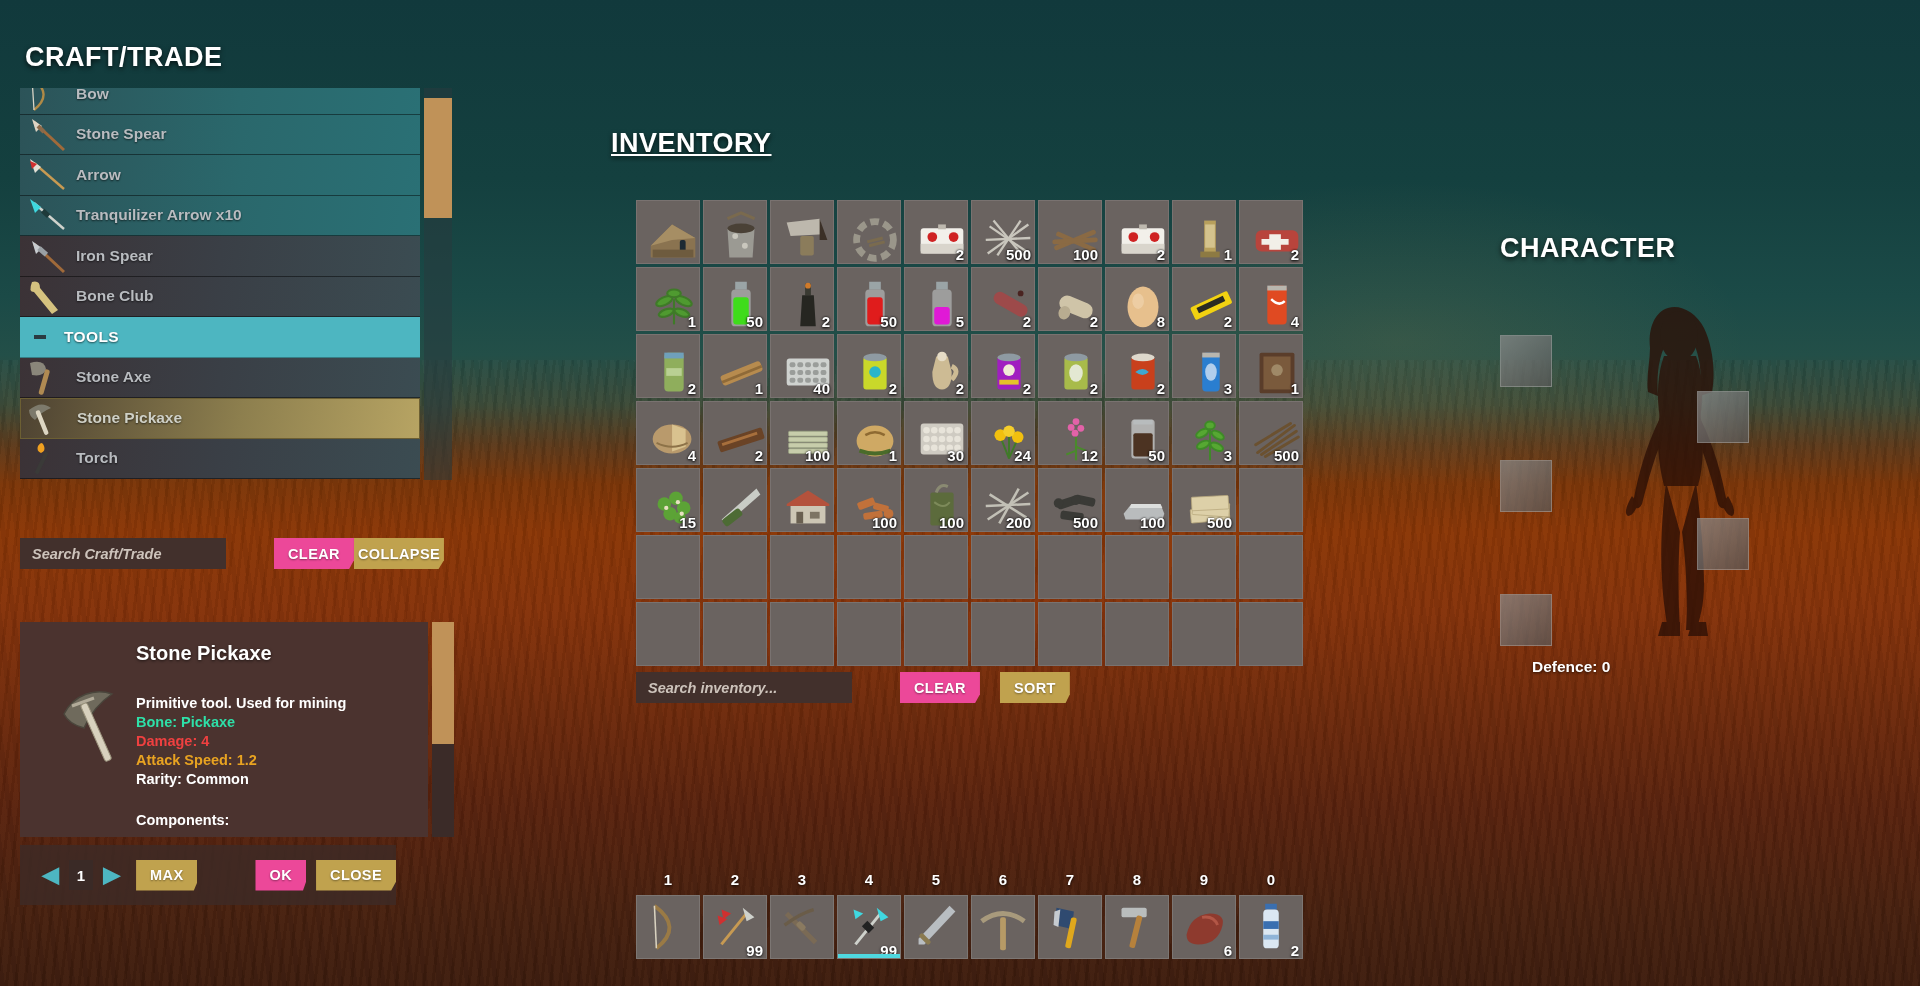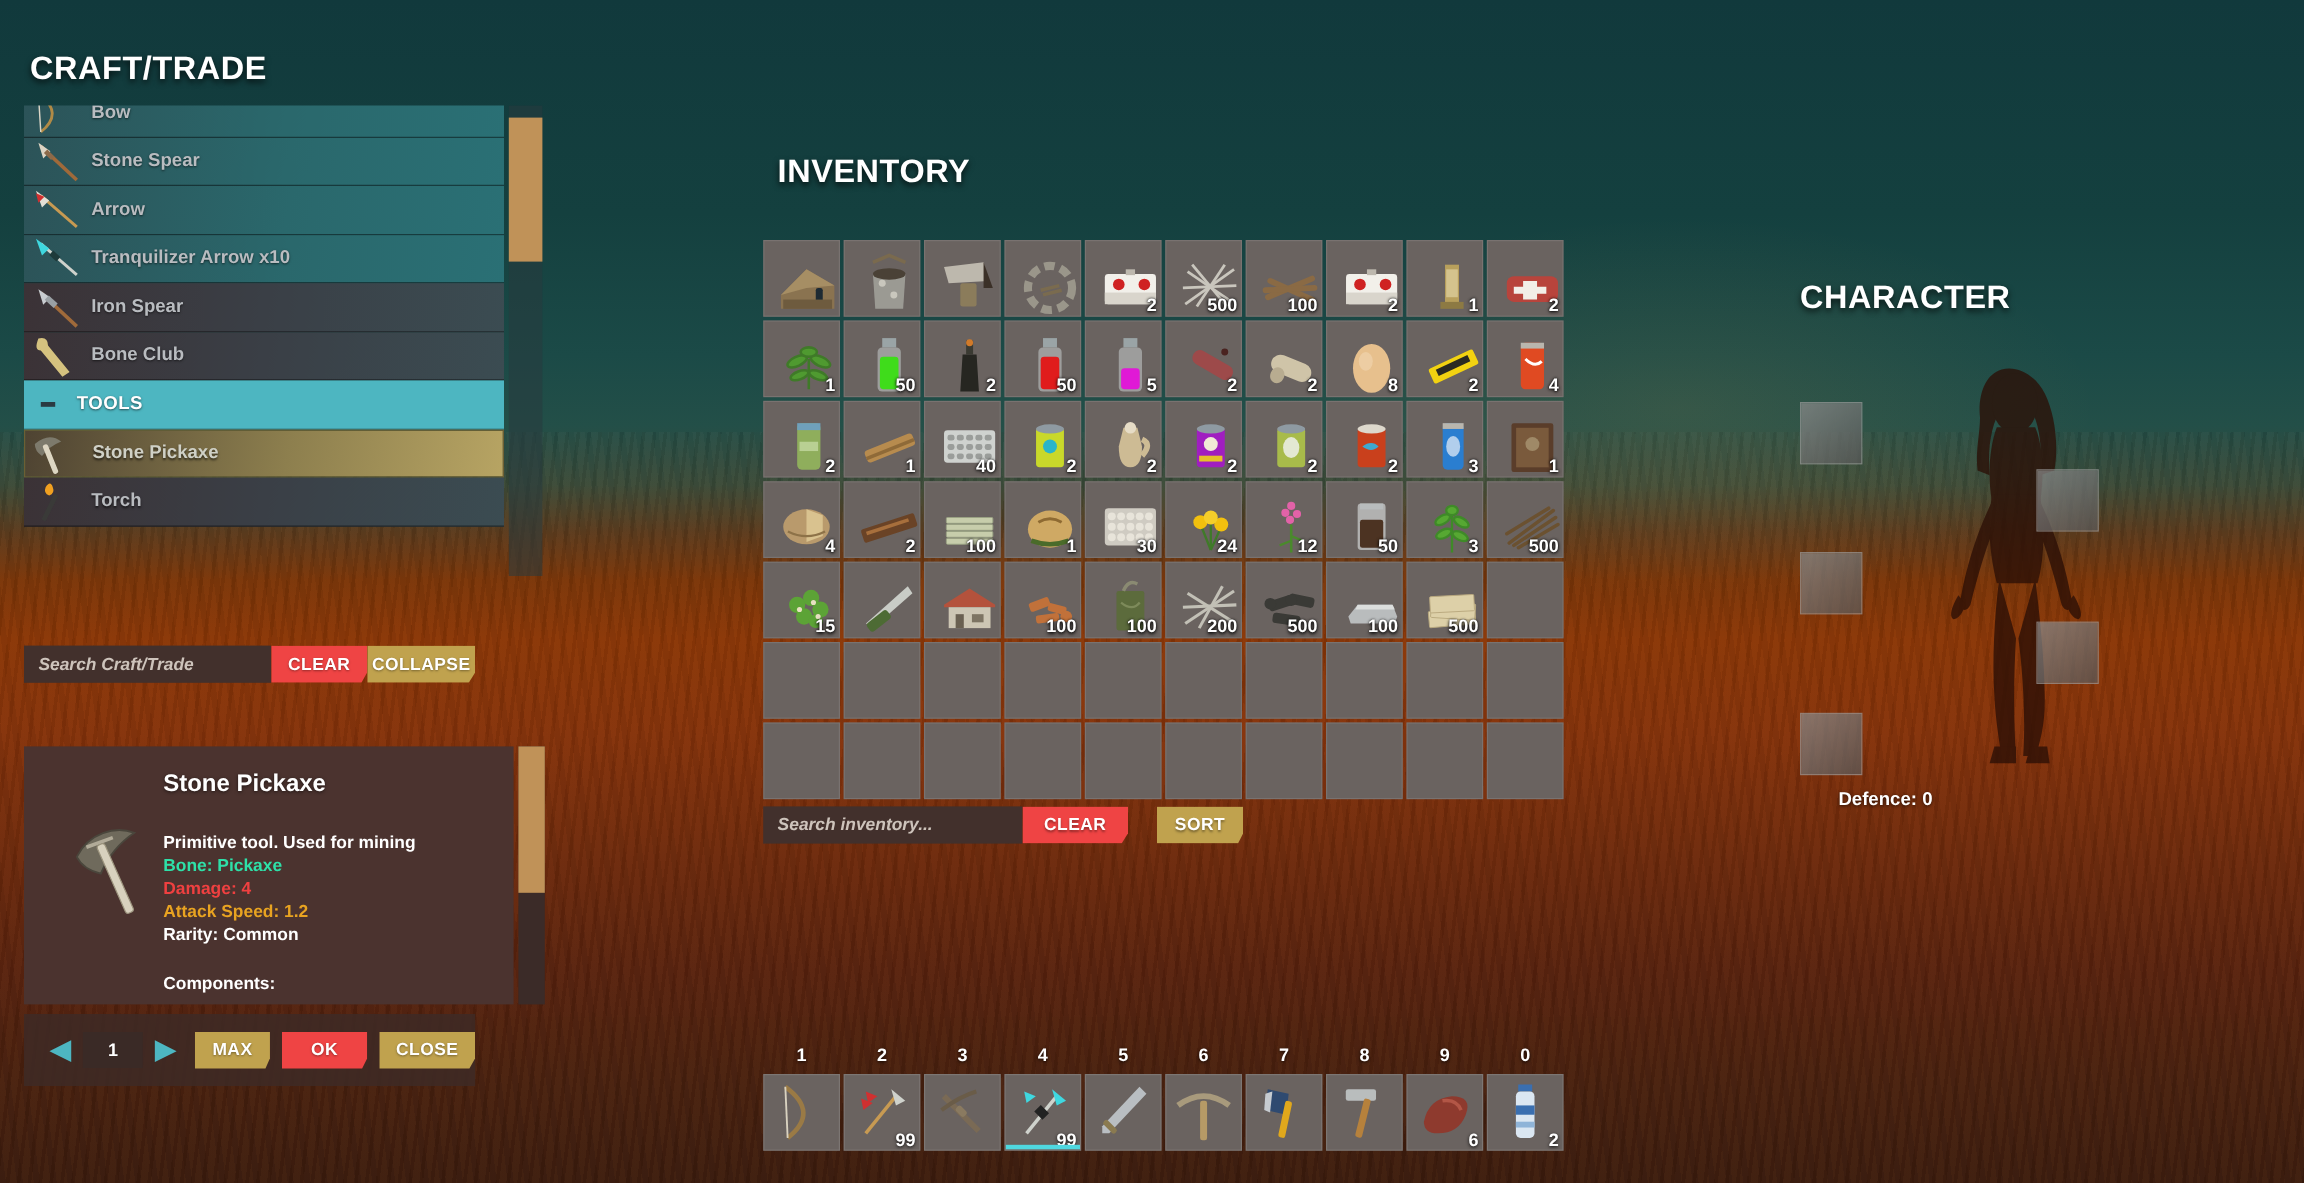--- a/index.html
+++ b/index.html
@@ -118,21 +118,21 @@
   .search-input::placeholder { color: #cdc3bb; opacity: 1; }
   .btn {
     border: none; outline: none; cursor: pointer;
     color: #ffffff; font-weight: bold; font-size: 14.5px; letter-spacing: .4px;
     font-family: "Liberation Sans", sans-serif;
     display: flex; align-items: center; justify-content: center;
     text-shadow: 0 1px 2px rgba(0,0,0,.4);
     clip-path: polygon(0 0, 100% 0, 100% 72%, 94% 100%, 0 100%);
     padding: 0 14px;
   }
-  .btn.teal { background: #ef4444; }
+  .btn.teal { background: #ec4899; margin-left: 48px; }
   .btn.gold { background: #c0a24e; }
 
   
   .detail-card {
     position: absolute; left: 20px; top: 622px; width: 408px; height: 215px;
     background: #4b332f;
     overflow: hidden;
   }
   .detail-card .d-img {
     position: absolute; left: 30px; top: 48px; width: 100px; height: 100px;
@@ -173,21 +173,21 @@
     display: flex; align-items: center; justify-content: center;
     color: #4db6c1; font-size: 22px; font-weight: bold; line-height: 1;
   }
   .qty-box {
     width: 58px; height: 30px; background: #3a2a26;
     display: flex; align-items: center; justify-content: center;
     color: #ffffff; font-weight: bold; font-size: 15px;
   }
 
   
-  #inv-title { left: 648px; top: 128px; }
+  #inv-title { left: 611px; top: 128px; text-decoration: underline; }
   .inv-grid {
     position: absolute; left: 636px; top: 200px;
     display: grid; grid-template-columns: repeat(10, 64px);
     grid-auto-rows: 64px; gap: 3px;
   }
   .slot {
     background: #6a6360;
     border: 1px solid rgba(255,255,255,.10);
     position: relative;
     overflow: hidden;
@@ -305,20 +305,27 @@
         <div class="craft-row dark">
           <div class="c-icon"><svg viewBox="0 0 56 40" width="56" height="40">
               <path d="M12 6 q8 -2 8 6 l18 22 -6 4 -18 -22 q-6 0 -2 -10z" fill="#d5c27f"></path>
             </svg></div>
           <div class="c-label">Bone Club</div>
         </div>
         <div class="craft-row header">
           <div class="minus"></div>
           <div class="c-label">TOOLS</div>
         </div>
+        <div class="craft-row dark">
+          <div class="c-icon"><svg viewBox="0 0 56 40" width="56" height="40">
+              <path d="M10 6 Q24 2 26 12 Q24 20 12 18 Z" fill="#8a867a"></path>
+              <rect x="22" y="12" width="5" height="26" rx="2" fill="#b08a52" transform="rotate(16 24 24)"></rect>
+            </svg></div>
+          <div class="c-label">Stone Axe</div>
+        </div>
         <div class="craft-row selected">
           <div class="c-icon"><svg viewBox="0 0 56 40" width="56" height="40">
               <path d="M8 12 Q20 2 30 10 Q20 14 14 22 Q8 18 8 12 Z" fill="#7d7a6c"></path>
               <rect x="17" y="12" width="4.5" height="26" rx="2" fill="#ddd6c2" transform="rotate(-22 19 20)"></rect>
             </svg></div>
           <div class="c-label">Stone Pickaxe</div>
         </div>
         <div class="craft-row dark">
           <div class="c-icon"><svg viewBox="0 0 56 40" width="56" height="40">
               <path d="M18 8 q4 -6 6 0 q2 5 -3 7 q-5 -2 -3 -7z" fill="#f0a020"></path>

